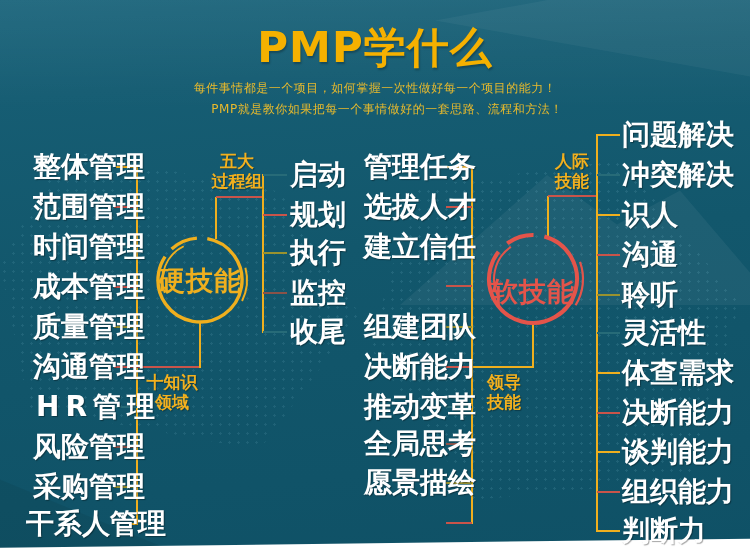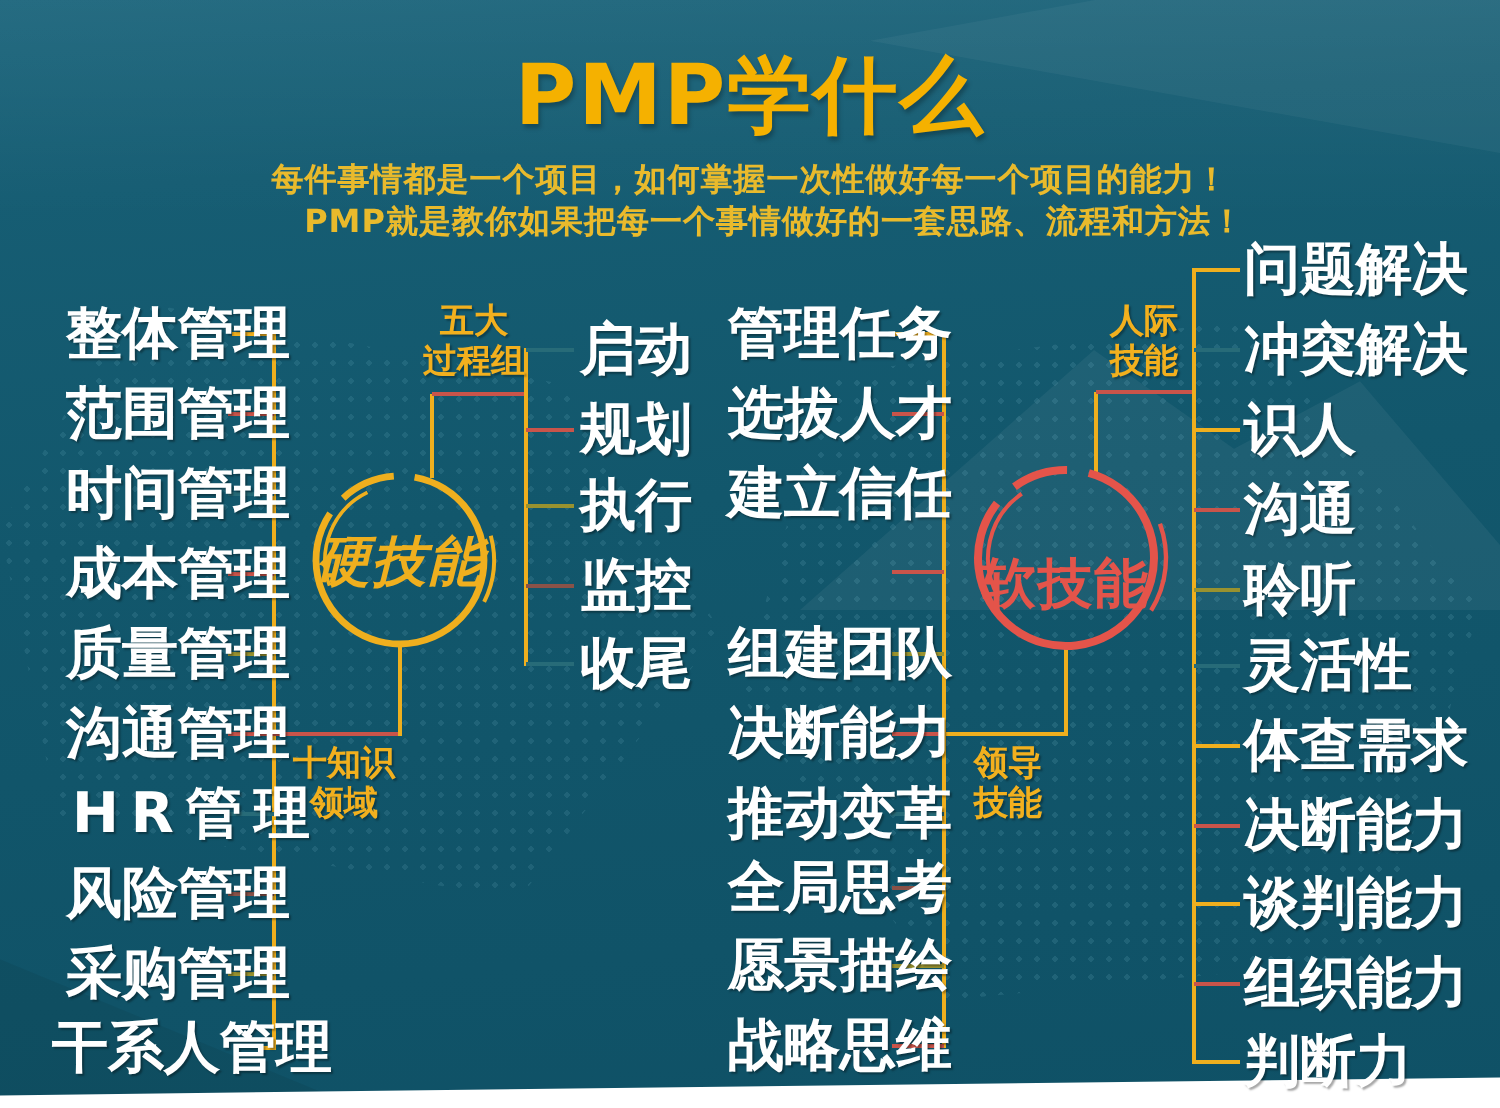--- a/index.html
+++ b/index.html
@@ -24,31 +24,31 @@
     clip-path:polygon(18% 0,78% 14%,100% 55%,72% 100%,8% 86%,0 38%);}
   .dots.d2{left:370px;top:160px;width:370px;height:340px;opacity:.6;
     clip-path:polygon(12% 8%,68% 0,100% 42%,86% 94%,28% 100%,0 55%);}
   .white-band{position:absolute;left:0;bottom:0;width:750px;height:18px;background:#ffffff;
     clip-path:polygon(0 65%,100% 15%,100% 100%,0 100%);}
   svg.lines{position:absolute;left:0;top:0;pointer-events:none;}
   .title{position:absolute;left:0;top:20px;width:750px;text-align:center;
     font-size:42px;font-weight:bold;color:#F5B100;letter-spacing:1px;
     text-shadow:1px 2px 2px rgba(0,0,0,0.25);}
   .subtitle{position:absolute;left:0;width:750px;text-align:center;
-    font-size:16px;font-weight:bold;color:#E9BA2C;letter-spacing:0.5px;}
+    font-size:12px;font-weight:normal;color:#E9BA2C;letter-spacing:0.5px;}
   .sub1{top:80px;} .sub2{top:101px;padding-left:12px;}
   .item{position:absolute;font-size:28px;font-weight:bold;color:#FFFFFF;
     line-height:24px;white-space:nowrap;text-shadow:1px 1px 1px rgba(0,0,0,0.35);}
   .item.spaced{letter-spacing:6px;}
   .branch{position:absolute;font-size:17px;font-weight:bold;color:#F2B01E;
     line-height:20px;white-space:nowrap;text-shadow:1px 1px 1px rgba(0,0,0,0.3);}
   .branch.center{text-align:center;width:64px;}
   .node-text{position:absolute;transform:translate(-50%,-50%);
     font-size:27px;font-weight:bold;white-space:nowrap;letter-spacing:1px;}
-  .node-text.hard{color:#EFAF1E;font-style:italic;}
+  .node-text.hard{color:#EFAF1E;}
   .node-text.soft{color:#E4544A;}
 </style>
 </head>
 <body>
 
 <div id="stage">
 
   <div class="facet f1"></div>
   <div class="facet f2"></div>
   <div class="facet f3"></div>
@@ -168,21 +168,20 @@
   <div class="item" style="top:320px;left:290px">收尾</div>
 
   <div class="item" style="top:155px;left:364px">管理任务</div>
   <div class="item" style="top:195px;left:364px">选拔人才</div>
   <div class="item" style="top:235px;left:364px">建立信任</div>
   <div class="item" style="top:315px;left:364px">组建团队</div>
   <div class="item" style="top:355px;left:364px">决断能力</div>
   <div class="item" style="top:395px;left:364px">推动变革</div>
   <div class="item" style="top:432px;left:364px">全局思考</div>
   <div class="item" style="top:471px;left:364px">愿景描绘</div>
-  <div class="item" style="top:511px;left:364px">战略思维</div>
 
   <div class="item" style="top:123px;left:622px">问题解决</div>
   <div class="item" style="top:163px;left:622px">冲突解决</div>
   <div class="item" style="top:203px;left:622px">识人</div>
   <div class="item" style="top:243px;left:622px">沟通</div>
   <div class="item" style="top:283px;left:622px">聆听</div>
   <div class="item" style="top:321px;left:622px">灵活性</div>
   <div class="item" style="top:361px;left:622px">体查需求</div>
   <div class="item" style="top:401px;left:622px">决断能力</div>
   <div class="item" style="top:440px;left:622px">谈判能力</div>

